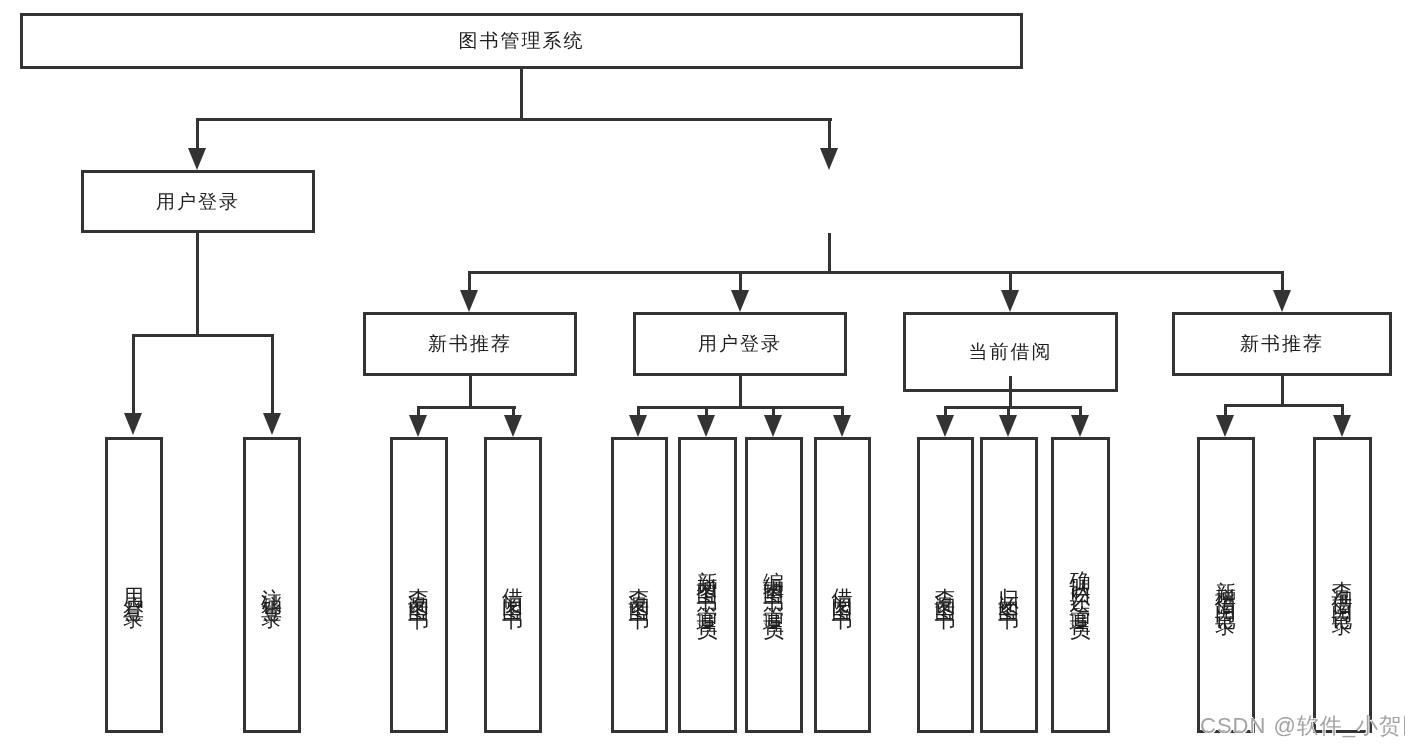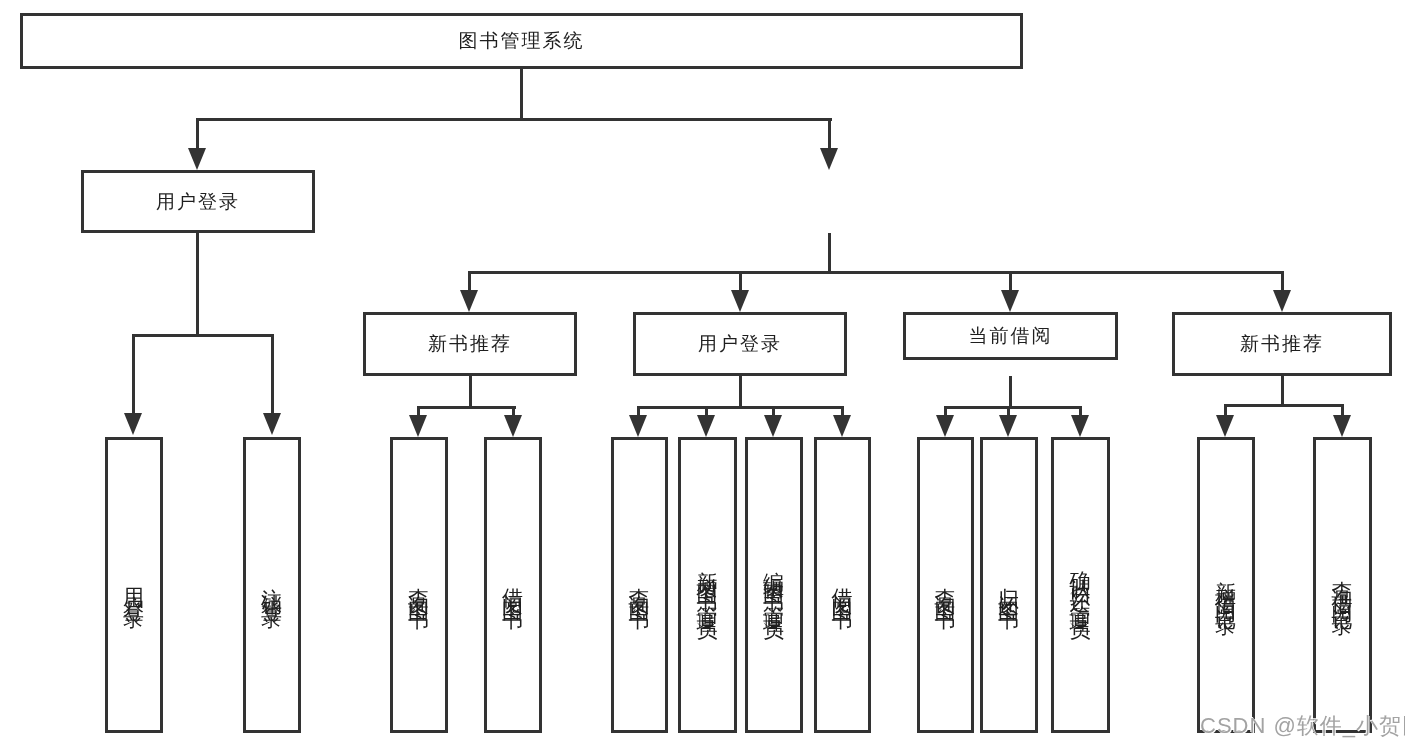--- a/index.html
+++ b/index.html
@@ -40,21 +40,21 @@
 
   <div class="box" style="left:20px; top:13px; width:1003px; height:56px;">图书管理系统</div>
 
   <div class="box" style="left:81px; top:170px; width:234px; height:63px;">用户登录</div>
 
 
   <div class="box" style="left:363px; top:312px; width:214px; height:64px;">新书推荐</div>
 
   <div class="box" style="left:633px; top:312px; width:214px; height:64px;">用户登录</div>
 
-  <div class="box" style="left:903px; top:312px; width:215px; height:48px;">当前借阅</div>
+  <div class="box" style="left:903px; top:312px; width:215px; height:80px;">当前借阅</div>
 
   <div class="box" style="left:1172px; top:312px; width:220px; height:64px;">新书推荐</div>
 
   <div class="vbox" style="left:105px; top:437px; width:58px; height:296px;">用户登录</div>
   <div class="vbox" style="left:243px; top:437px; width:58px; height:296px;">注销登录</div>
 
   <div class="vbox" style="left:390px; top:437px; width:58px; height:296px;">查询图书</div>
   <div class="vbox" style="left:484px; top:437px; width:58px; height:296px;">借阅图书</div>
 
   <div class="vbox" style="left:611px; top:437px; width:57px; height:296px;">查询图书</div>

